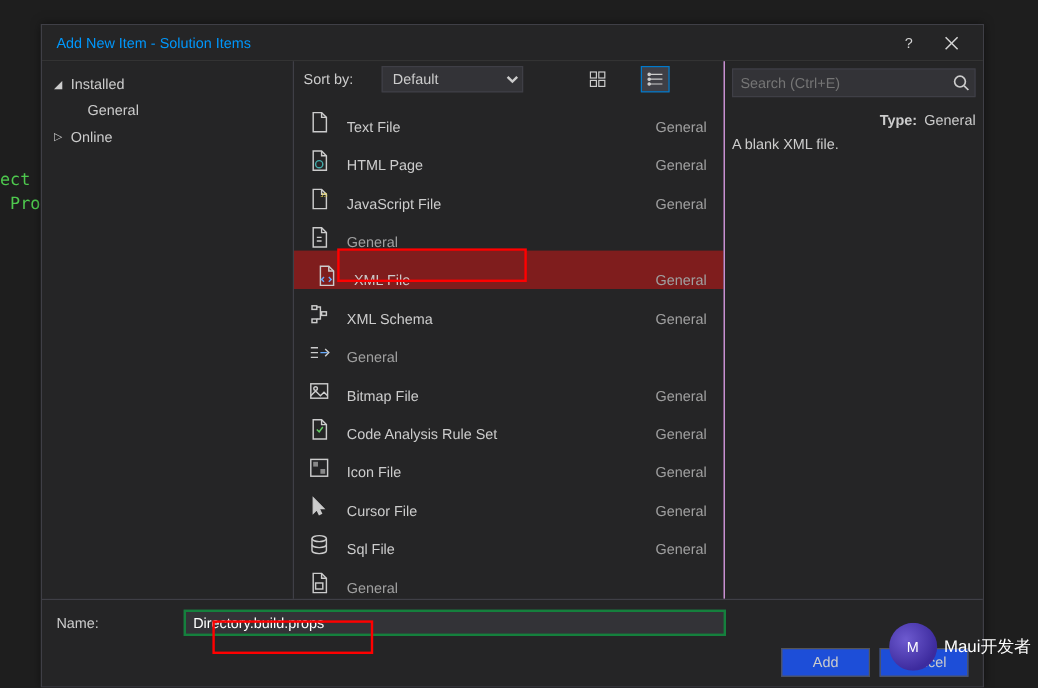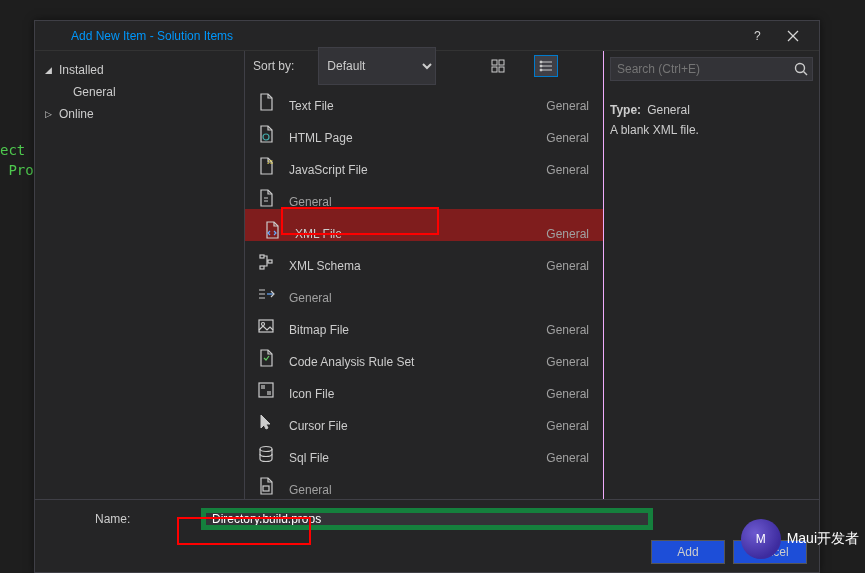--- a/index.html
+++ b/index.html
@@ -1,56 +1,56 @@
 <!DOCTYPE html>
 <html><head>
 <meta charset="utf-8">
 <style>
   * { box-sizing: border-box; margin: 0; padding: 0; font-family: "Segoe UI", Tahoma, sans-serif; }
   html, body { width: 865px; height: 573px; background: #1e1e1e; overflow: hidden; }
   body { position: relative; }
   .bg-code { position: absolute; top: 140px; left: 0; color: #4ec94e; font-family: Consolas, monospace; font-size: 14px; white-space: pre; line-height: 20px; }
   .dialog { position: absolute; left: 34px; top: 20px; width: 786px; height: 553px; background: #252526; border: 1px solid #3f3f46; box-shadow: 0 0 8px rgba(0,0,0,.5); display: flex; flex-direction: column; }
   .titlebar { height: 30px; background: #252526; display: flex; align-items: center; padding: 0 8px 0 12px; color: #0097fb; font-size: 12px; border-bottom: 1px solid #333; }
-  .titlebar .title { flex: 1; margin-left: 24px; }
+  .titlebar .title { flex: 1; }
   .ticon { width: 36px; height: 30px; display: flex; align-items: center; justify-content: center; color: #d4d4d4; cursor: pointer; }
   .ticon svg { width: 12px; height: 12px; }
   .body { flex: 1; display: flex; min-height: 0; }
   .sidebar { width: 210px; background: #252526; color: #cccccc; font-size: 12px; padding: 8px 0; border-right: 1px solid #3f3f46; }
   .tree-item { display: flex; align-items: center; height: 22px; padding-left: 10px; cursor: pointer; }
   .tree-item.sub { padding-left: 38px; }
   .tree-item .chev { display: inline-block; width: 10px; color: #cccccc; font-size: 9px; margin-right: 4px; }
   .center { flex: 1; display: flex; flex-direction: column; min-height: 0; }
   .toolbar { height: 30px; display: flex; align-items: center; padding: 4px 8px; gap: 24px; color: #cccccc; font-size: 12px; }
-  .toolbar select { background: #333337; color: #cccccc; border: 1px solid #3f3f46; height: 38px; font-size: 12px; padding: 0 20px 0 4px; width: 118px; }
+  .toolbar select { background: #333337; color: #cccccc; border: 1px solid #3f3f46; height: 22px; font-size: 12px; padding: 0 20px 0 4px; width: 118px; }
   .view-btn { width: 24px; height: 22px; border: 1px solid transparent; display: flex; align-items: center; justify-content: center; cursor: pointer; }
   .view-btn.active { border-color: #007acc; background: #3f3f46; }
   .view-btn svg { width: 14px; height: 14px; stroke: #cccccc; fill: none; }
   .list { flex: 1; overflow-y: auto; }
   .list::-webkit-scrollbar { width: 14px; }
   .list::-webkit-scrollbar-track { background: #2d2d30; }
   .list::-webkit-scrollbar-thumb { background: #555; }
   .row { display: flex; align-items: flex-end; height: 32px; padding: 0 10px 0 10px; color: #cccccc; font-size: 12px; cursor: pointer; }
   .row.selected { background: #7f1d1d; padding-left: 16px; }
   .row .ficon { width: 22px; height: 22px; margin-right: 12px; display: flex; align-items: center; justify-content: center; }
   .row .ficon svg { width: 20px; height: 20px; }
   .row .label { flex: 1; }
   .row .cat { color: #a0a0a0; padding-right: 4px; }
   .right { width: 216px; background: #252526; border-left: 1px solid #f0abfc; padding: 6px; color: #cccccc; font-size: 12px; display: flex; flex-direction: column; gap: 6px; }
   .search { position: relative; }
   .search input { width: 100%; height: 24px; background: #333337; border: 1px solid #3f3f46; color: #cccccc; padding: 0 24px 0 6px; font-size: 12px; }
   .search .sicon { position: absolute; right: 4px; top: 4px; width: 16px; height: 16px; color: #cccccc; }
-  .detail .dline { display: flex; gap: 6px; margin-top: 16px; }
+  .detail .dline { display: flex; gap: 6px; margin-top: 6px; justify-content: flex-end; }
   .detail .k { color: #cccccc; font-weight: 600; }
   .detail .v { color: #cccccc; }
   .detail .desc { margin-top: 6px; }
   .bottom { border-top: 1px solid #3f3f46; padding: 8px 12px; display: flex; flex-direction: column; gap: 10px; }
   .namerow { display: flex; align-items: center; gap: 14px; }
-  .namerow label { color: #cccccc; font-size: 12px; width: 92px; margin-left: 48px; }
-  .namerow input { flex: 1; max-width: 452px; height: 22px; background: #333337; border: 5px solid #15803d; color: #ffffff; padding: 4px 6px; font-size: 12px; }
+  .namerow label { color: #cccccc; font-size: 12px; width: 92px; }
+  .namerow input { flex: 1; max-width: 452px; height: 22px; background: #333337; border: 2px solid #15803d; color: #ffffff; padding: 4px 6px; font-size: 12px; }
   .btnrow { display: flex; justify-content: flex-end; gap: 8px; }
   .btn { min-width: 74px; height: 24px; background: #1d4ed8; border: 1px solid #555; color: #cccccc; font-size: 12px; cursor: pointer; }
   .redbox { position: absolute; border: 2px solid #ff0000; pointer-events: none; }
   .wm { position: absolute; right: 6px; bottom: 14px; display: flex; align-items: center; gap: 6px; color: #fff; font-size: 14px; }
   .wm .wicon { width: 40px; height: 40px; border-radius: 50%; background: radial-gradient(circle at 35% 35%, #6d5acf, #3d2b9e 70%); display: flex; align-items: center; justify-content: center; }
   .wm .wicon span { font-size: 12px; color: #fff; }
 </style>
 </head>
 <body>
 

